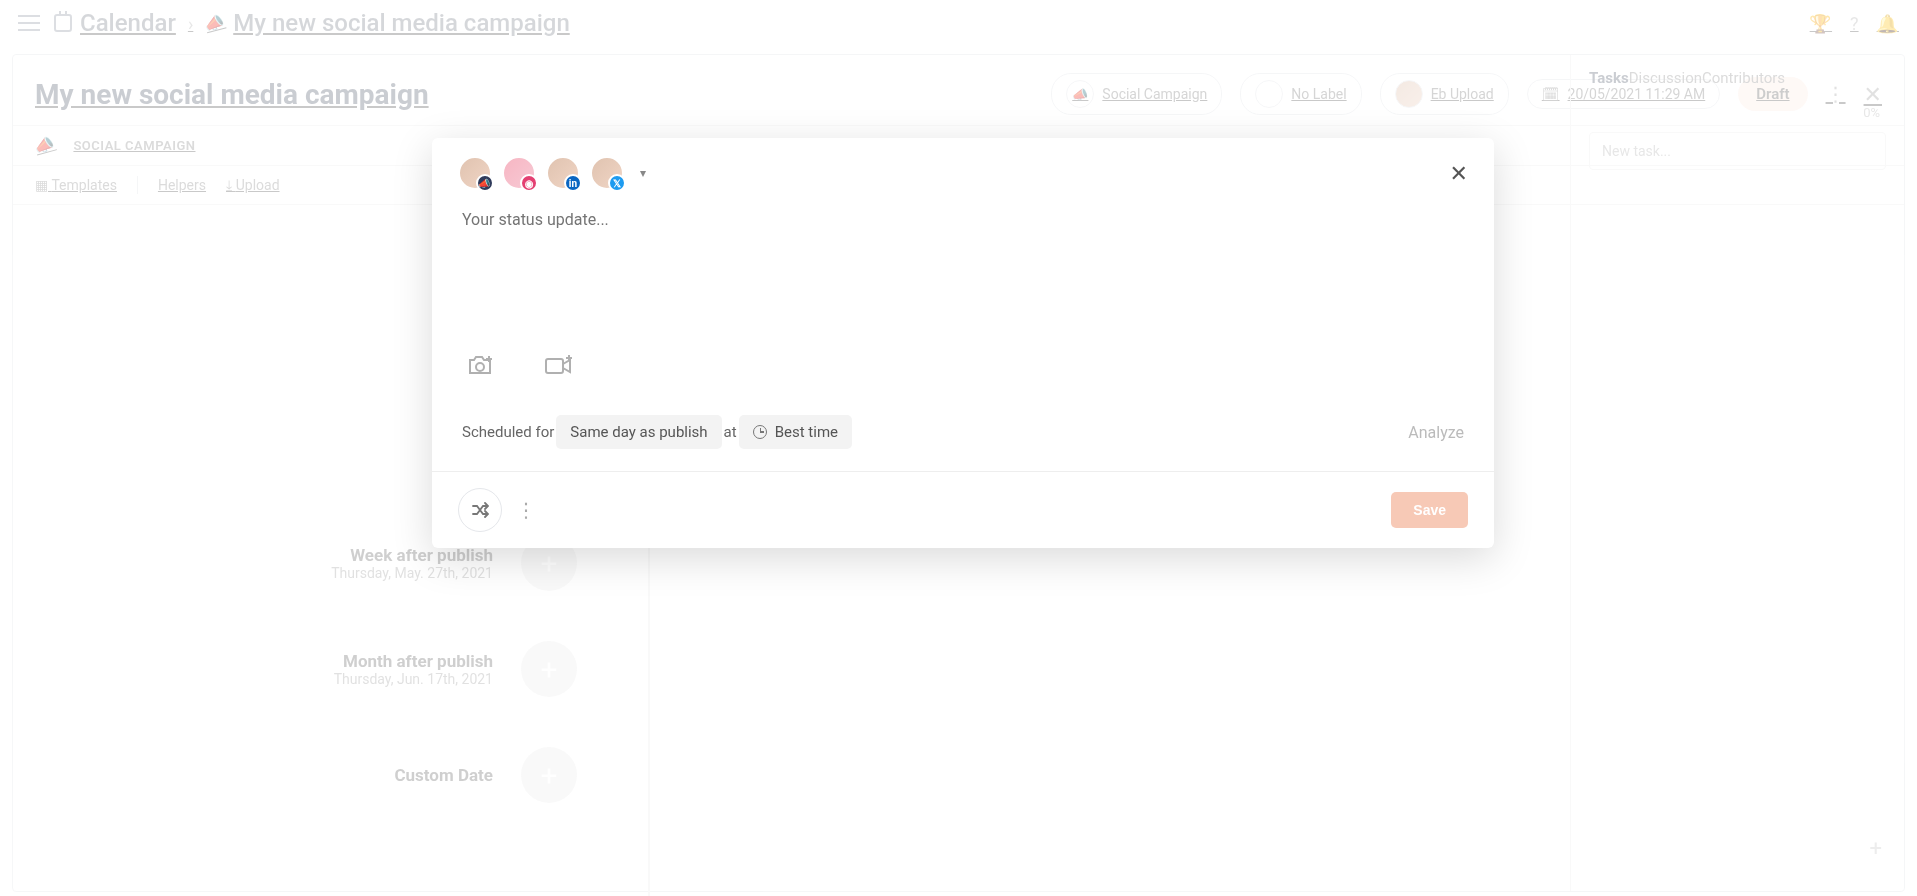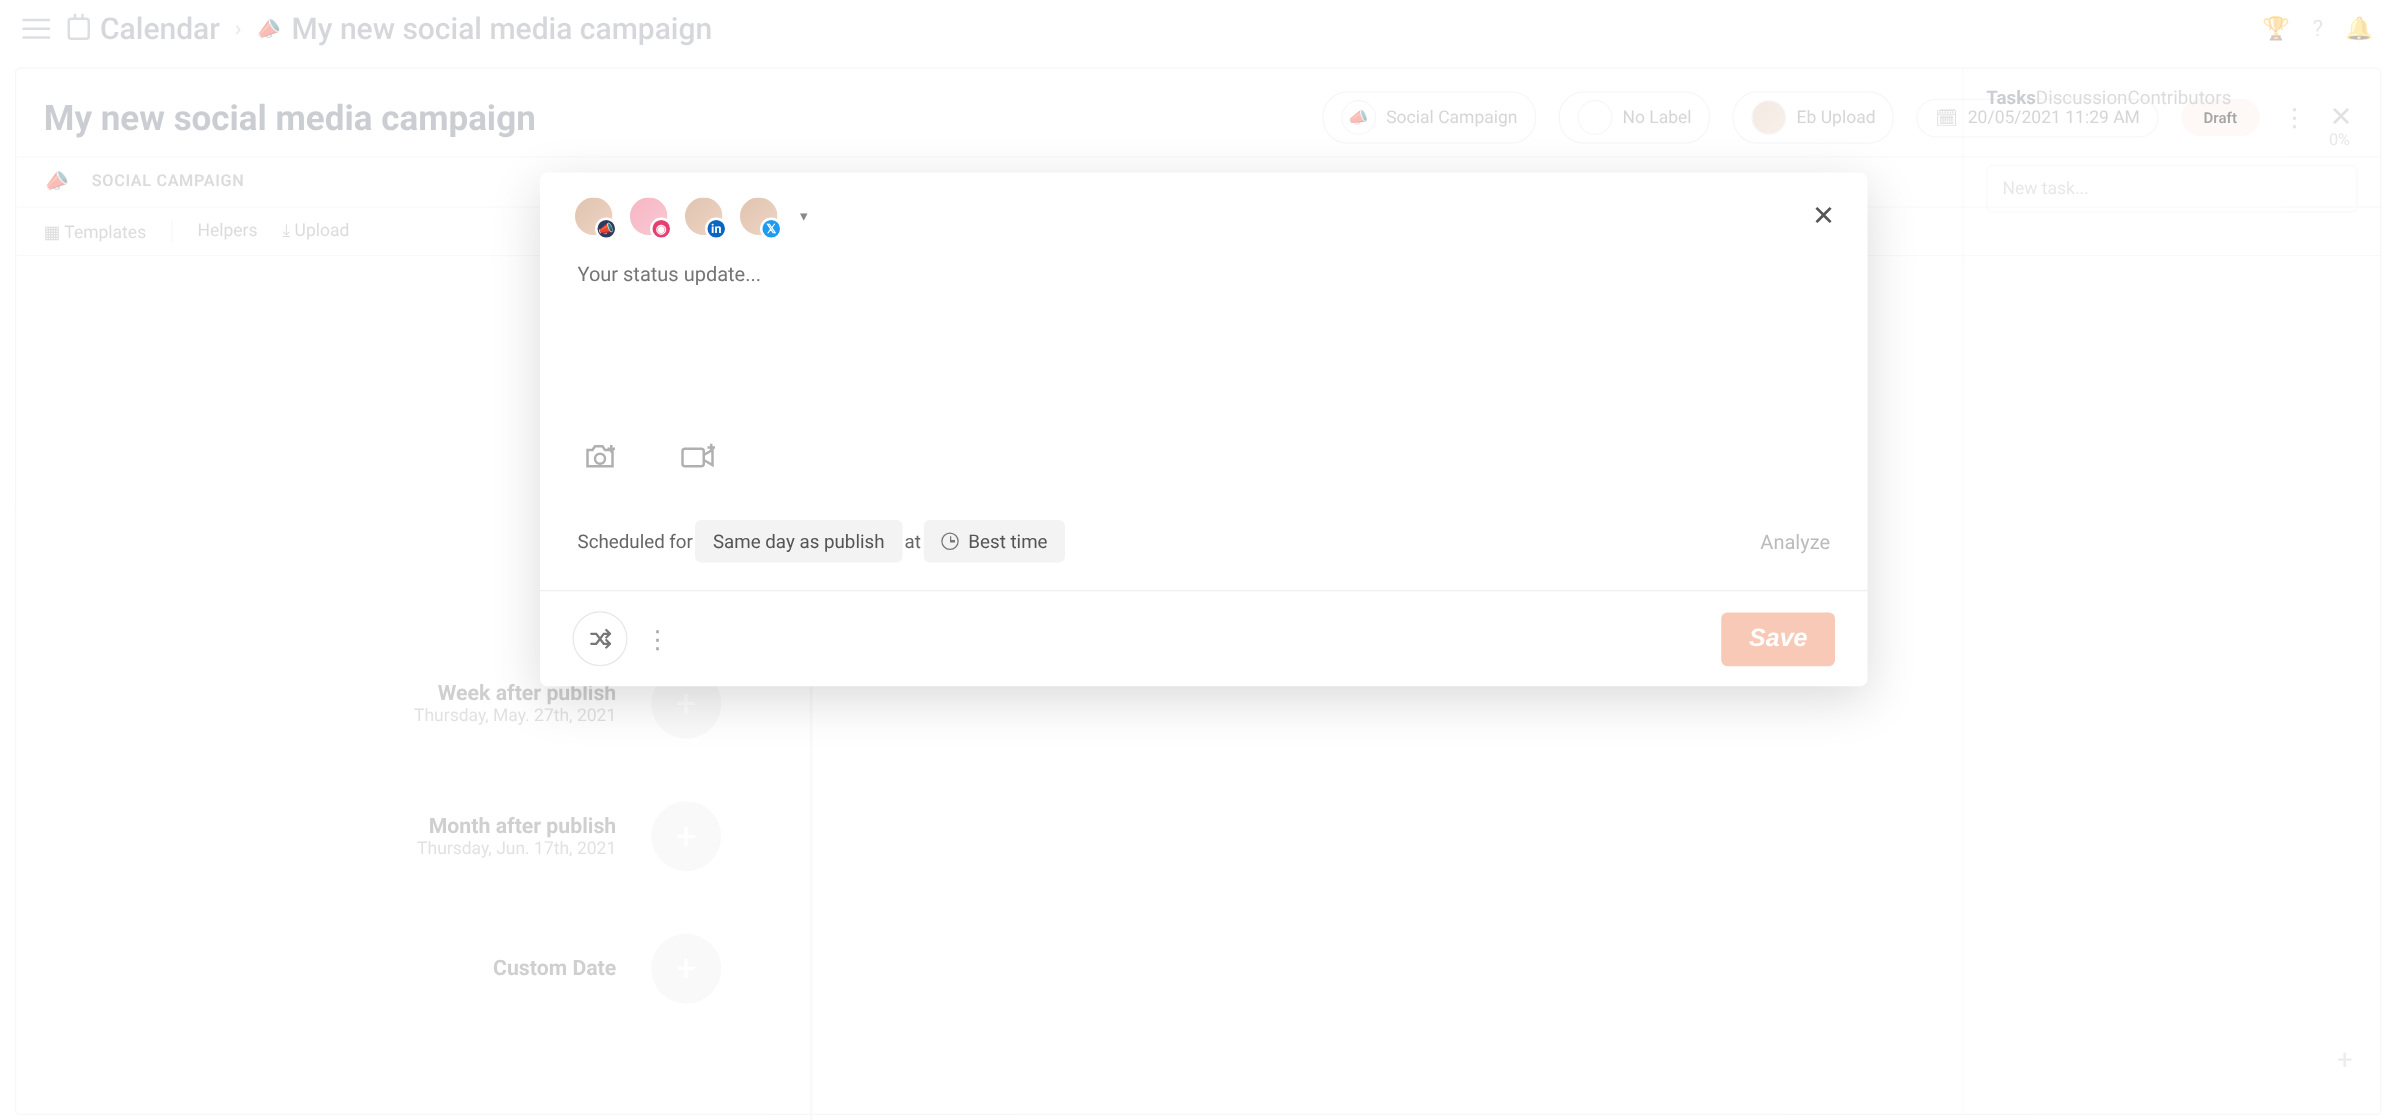--- a/index.html
+++ b/index.html
@@ -1,36 +1,36 @@
 <!DOCTYPE html>
 <html><head>
 <meta charset="utf-8">
 <style>
   * { box-sizing: border-box; margin: 0; padding: 0; }
   html, body { width: 1917px; height: 896px; font-family: -apple-system, BlinkMacSystemFont, "Segoe UI", Roboto, Helvetica, Arial, sans-serif; color: #666; overflow: hidden; background: #fff; }
-  .faded { opacity: 0.35; }
+  .faded { opacity: 0.35; text-decoration: underline; }
   
   .topbar { display: flex; align-items: center; height: 46px; padding: 0 18px; }
   .hamburger { width: 22px; height: 16px; display: inline-flex; flex-direction: column; justify-content: space-between; margin-right: 14px; cursor: pointer; }
   .hamburger span { display: block; height: 2px; background: #9ca3af; }
   .cal-icon { width: 18px; height: 18px; border: 2px solid #9ca3af; border-radius: 3px; margin-right: 8px; position: relative; }
   .cal-icon::before { content: ""; position: absolute; top: -5px; left: 3px; width: 2px; height: 5px; background: #9ca3af; }
   .cal-icon::after { content: ""; position: absolute; top: -5px; right: 3px; width: 2px; height: 5px; background: #9ca3af; }
   .crumb { font-size: 24px; font-weight: 500; color: #8a8f98; }
   .crumb-sep { margin: 0 12px; color: #bbb; font-size: 18px; }
   .bullhorn-icon { display: inline-block; transform: rotate(-15deg); margin-right: 8px; color: #9ca3af; font-size: 16px; }
   .top-right { margin-left: auto; display: flex; align-items: center; gap: 18px; color: #bbb; font-size: 18px; }
   
   .panel { border: 1px solid #e5e7eb; border-radius: 4px; margin: 8px 12px 0 12px; height: 838px; position: relative; }
   .header-row { display: flex; align-items: center; padding: 18px 22px 10px 22px; }
   .title { font-size: 28px; font-weight: 700; color: #6b7280; }
   .header-right { margin-left: auto; display: flex; align-items: center; gap: 18px; }
   .chip { display: inline-flex; align-items: center; gap: 8px; border: 1px solid #e5e7eb; border-radius: 20px; padding: 6px 14px; color: #888; font-size: 14px; }
   .chip .circle { width: 28px; height: 28px; border-radius: 50%; border: 1px solid #e5e7eb; display: flex; align-items: center; justify-content: center; font-size: 13px; }
-  .draft { background: #fdeee6; color: #000000; border-radius: 18px; padding: 8px 18px; font-weight: 600; font-size: 12px; }
+  .draft { background: #fdeee6; color: #737373; border-radius: 18px; padding: 8px 18px; font-weight: 600; font-size: 15px; }
   .dots { font-size: 20px; color: #aaa; cursor: pointer; }
   .close-x { font-size: 22px; color: #aaa; cursor: pointer; }
   .meta-row { padding: 0 22px 14px 22px; display: flex; gap: 22px; font-size: 14px; color: #aaa; }
   
   .subhead { border-top: 1px solid #eee; border-bottom: 1px solid #eee; padding: 10px 22px; display: flex; align-items: center; gap: 10px; color: #999; font-size: 13px; font-weight: 600; letter-spacing: 0.5px; }
   .toolbar2 { border-bottom: 1px solid #eee; padding: 10px 22px; display: flex; align-items: center; gap: 20px; color: #999; font-size: 14px; }
   .sep { width: 1px; height: 18px; background: #e5e7eb; }
   
   .right-pane { position: absolute; top: 0; right: 0; width: 334px; height: 100%; border-left: 1px solid #eee; padding: 14px 18px; }
   .tabs-row { display: flex; font-size: 15px; color: #999; }
@@ -64,21 +64,21 @@
   .composer-text { width: 100%; border: none; resize: none; font-size: 16px; color: #aaa; height: 130px; outline: none; font-family: inherit; }
   .attach-row { display: flex; gap: 50px; padding: 0 34px 20px 34px; color: #b0b0b0; font-size: 22px; }
   .schedule-row { display: flex; align-items: center; gap: 2px; padding: 14px 30px 22px 30px; font-size: 15px; color: #666; }
   .token { background: #f3f3f3; border-radius: 5px; padding: 8px 14px; color: #555; cursor: pointer; display: inline-flex; align-items: center; gap: 8px; }
   .clock-icon { width: 14px; height: 14px; border: 1.8px solid #777; border-radius: 50%; position: relative; display: inline-block; }
   .clock-icon::before { content: ""; position: absolute; left: 50%; top: 20%; width: 1.5px; height: 4px; background: #777; }
   .clock-icon::after { content: ""; position: absolute; left: 50%; top: 45%; width: 4px; height: 1.5px; background: #777; }
   .analyze { margin-left: auto; color: #bbb; font-size: 16px; cursor: pointer; }
   .modal-foot { border-top: 1px solid #eee; padding: 16px 26px; display: flex; align-items: center; gap: 14px; }
   .shuffle-btn { width: 44px; height: 44px; border-radius: 50%; border: 1px solid #e5e7eb; background: #fff; display: flex; align-items: center; justify-content: center; font-size: 18px; color: #777; cursor: pointer; }
-  .save-btn { margin-left: auto; background: #f7c9b6; color: #fff; border: none; border-radius: 5px; padding: 10px 22px; font-size: 20px; font-weight: 600; cursor: pointer; font-style: italic; }
+  .save-btn { margin-left: auto; background: #f7c9b6; color: #fff; border: none; border-radius: 5px; padding: 10px 22px; font-size: 14px; font-weight: 600; cursor: pointer; }
 </style>
 </head>
 <body>
 
 <div class="faded">
   <div class="topbar">
     <div class="hamburger">
         <span></span>
         <span></span>
         <span></span>

